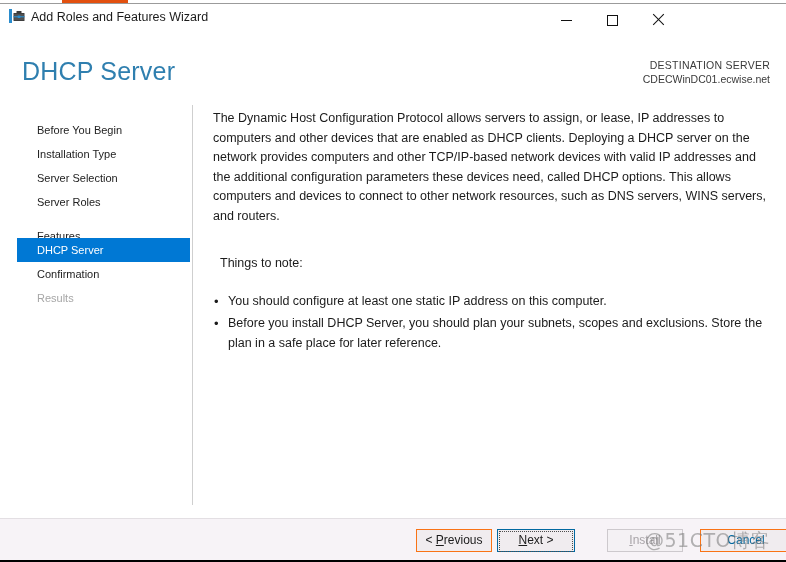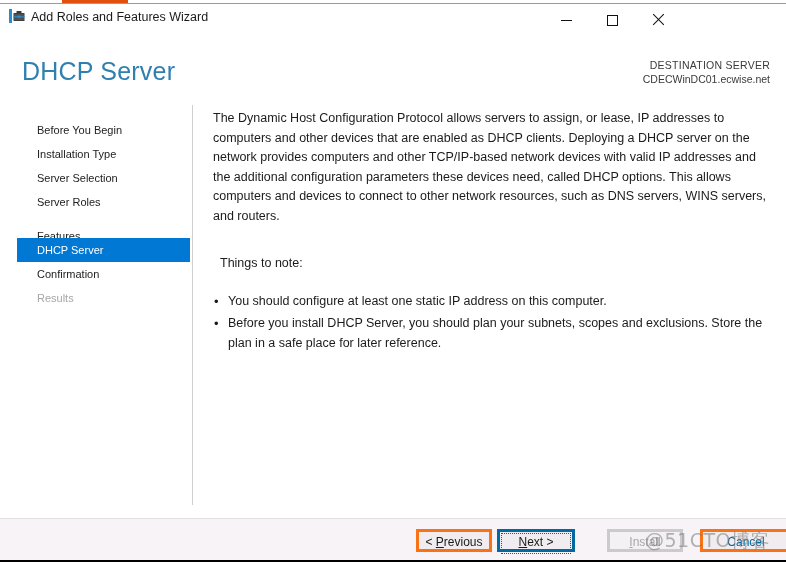--- a/index.html
+++ b/index.html
@@ -258,37 +258,37 @@
     width: 786px;
     height: 2px;
     background: #000000;
   }
 
   .wiz-btn {
     position: absolute;
     top: 10px;
     height: 23px;
     background: #f0ecef;
-    border: 3px solid #f97316;
+    border: 1px solid #f97316;
     font-family: "Liberation Sans", sans-serif;
     font-size: 12px;
     color: #1b1b1b;
     padding: 0;
     box-sizing: border-box;
     text-align: center;
     line-height: 21px;
     cursor: default;
   }
   .btn-previous { left: 416px; width: 76px; }
   .btn-next     { left: 497px; width: 78px; }
   .btn-install  { left: 607px; width: 76px; background: #f4f1f4; border-color: #cdc9cd; color: #a9a5a9; }
   .btn-cancel   { left: 700px; width: 92px; background: #f0ecef; color: #0369a1; }
 
   .btn-next {
-    border: 3px solid #0369a1;
+    border: 1px solid #0369a1;
   }
   .btn-next .inner-focus {
     display: block;
     height: 19px;
     margin: 1px;
     border: 1px dotted #4d4d4d;
     line-height: 17px;
   }
   .mnem { text-decoration: underline; }
 

